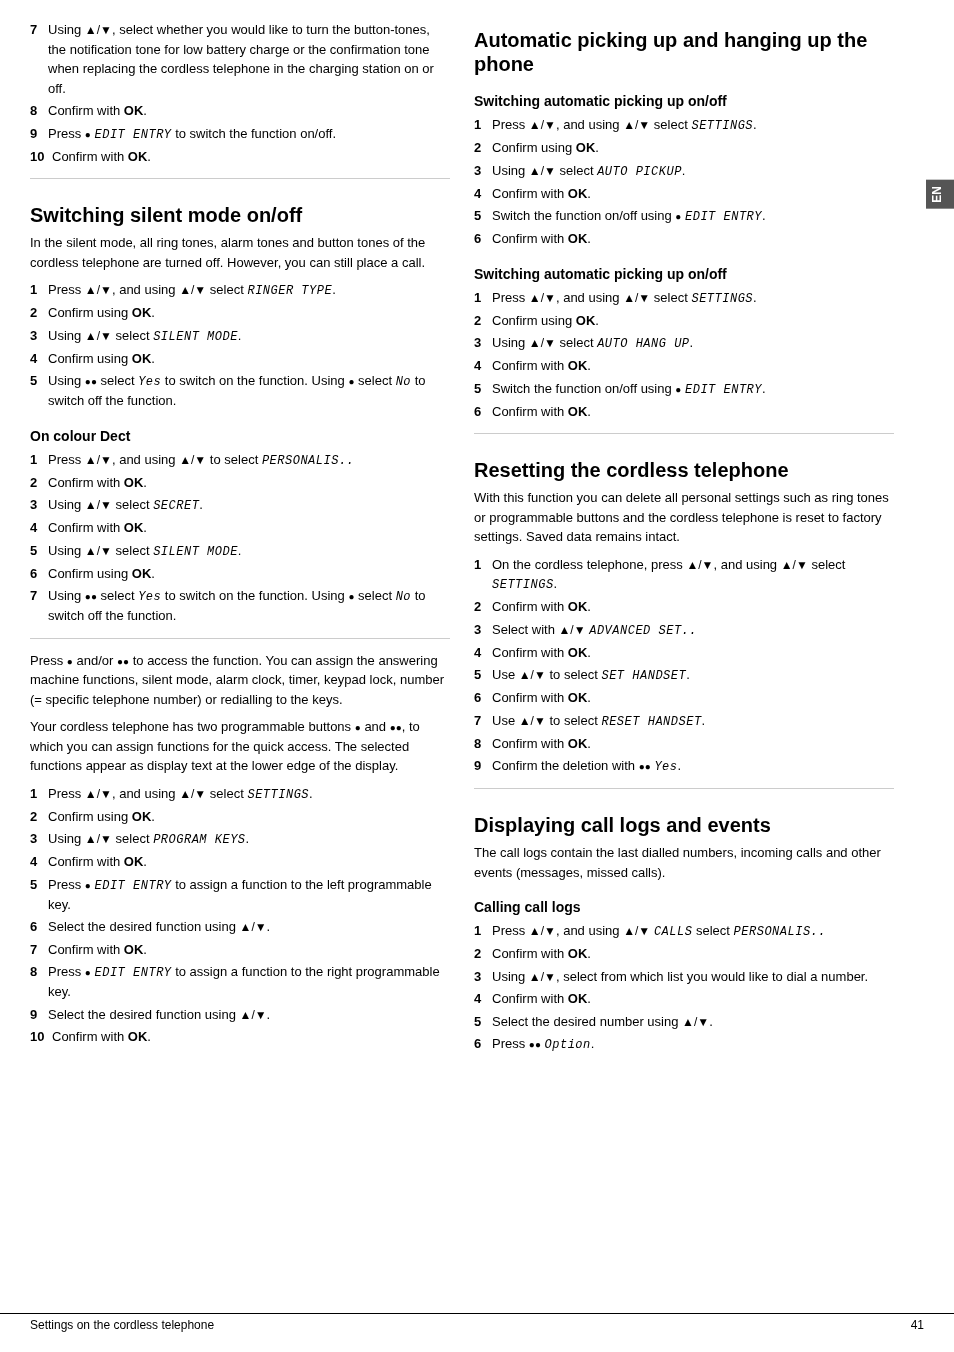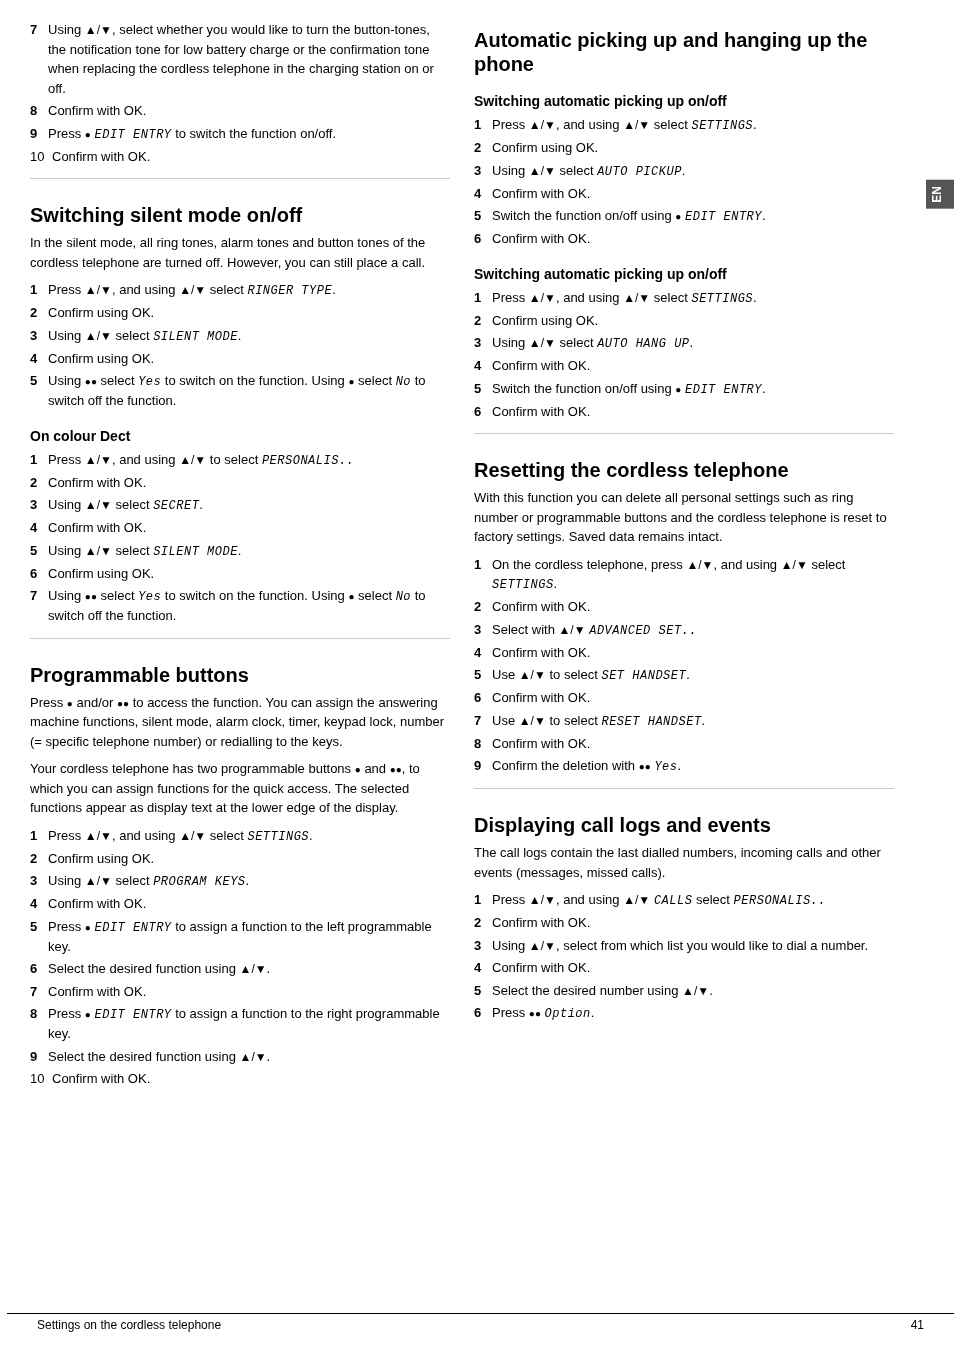--- a/index.html
+++ b/index.html
@@ -93,29 +93,29 @@
       flex: 1;
       font-size: 13px;
     }
     .mono {
       font-family: 'Courier New', Courier, monospace;
       font-size: 12px;
       letter-spacing: 0.5px;
       font-style: italic;
     }
     .bold {
-      font-weight: normal;
+      font-weight: bold;
     }
     .nav-arrow {
       font-size: 12px;
     }
     .footer-bar {
       position: absolute;
       bottom: 20px;
-      left: 7px;
+      left: 0;
       right: 0;
       display: flex;
       justify-content: space-between;
       align-items: center;
       border-top: 1px solid #000;
       padding: 4px 30px 0 30px;
       font-size: 12px;
     }
     .divider {
       border: none;
@@ -212,21 +212,20 @@
           <span class="step-text">Confirm using <span class="bold">OK</span>.</span>
         </li>
         <li>
           <span class="step-num">7</span>
           <span class="step-text">Using <span class="inline-bullet">●●</span> select <span class="mono">Yes</span> to switch on the function. Using <span class="inline-bullet">●</span> select <span class="mono">No</span> to switch off the function.</span>
         </li>
       </ul>
 
       <hr class="divider">
 
-      <div class="section-title">Programmable buttons</div>
       <div class="section-body">Press <span class="inline-bullet">●</span> and/or <span class="inline-bullet">●●</span> to access the function. You can assign the answering machine functions, silent mode, alarm clock, timer, keypad lock, number (= specific telephone number) or redialling to the keys.</div>
       <div class="section-body">Your cordless telephone has two programmable buttons <span class="inline-bullet">●</span> and <span class="inline-bullet">●●</span>, to which you can assign functions for the quick access. The selected functions appear as display text at the lower edge of the display.</div>
 
       <ul class="step-list">
         <li>
           <span class="step-num">1</span>
           <span class="step-text">Press <span class="nav-arrow">▲/▼</span>, and using <span class="nav-arrow">▲/▼</span> select <span class="mono">SETTINGS</span>.</span>
         </li>
         <li>
           <span class="step-num">2</span>
@@ -324,21 +323,21 @@
         </li>
         <li>
           <span class="step-num">6</span>
           <span class="step-text">Confirm with <span class="bold">OK</span>.</span>
         </li>
       </ul>
 
       <hr class="divider">
 
       <div class="section-title">Resetting the cordless telephone</div>
-      <div class="section-body">With this function you can delete all personal settings such as ring number or programmable buttons and the cordless telephone is reset to factory settings. Saved data remains intact.</div>
+      <div class="section-body">With this function you can delete all personal settings such as ring tones or programmable buttons and the cordless telephone is reset to factory settings. Saved data remains intact.</div>
 
       <ul class="step-list">
         <li>
           <span class="step-num">1</span>
           <span class="step-text">On the cordless telephone, press <span class="nav-arrow">▲/▼</span>, and using <span class="nav-arrow">▲/▼</span> select <span class="mono">SETTINGS</span>.</span>
         </li>
         <li>
           <span class="step-num">2</span>
           <span class="step-text">Confirm with <span class="bold">OK</span>.</span>
         </li>
@@ -370,20 +369,21 @@
           <span class="step-num">9</span>
           <span class="step-text">Confirm the deletion with <span class="inline-bullet">●●</span> <span class="mono">Yes</span>.</span>
         </li>
       </ul>
 
       <hr class="divider">
 
       <div class="section-title">Displaying call logs and events</div>
       <div class="section-body">The call logs contain the last dialled numbers, incoming calls and other events (messages, missed calls).</div>
 
+      <div class="subsection-title">Calling call logs</div>
       <ul class="step-list">
         <li>
           <span class="step-num">1</span>
           <span class="step-text">Press <span class="nav-arrow">▲/▼</span>, and using <span class="nav-arrow">▲/▼</span> <span class="mono">CALLS</span> select <span class="mono">PERSONALIS..</span></span>
         </li>
         <li>
           <span class="step-num">2</span>
           <span class="step-text">Confirm with <span class="bold">OK</span>.</span>
         </li>
         <li>

